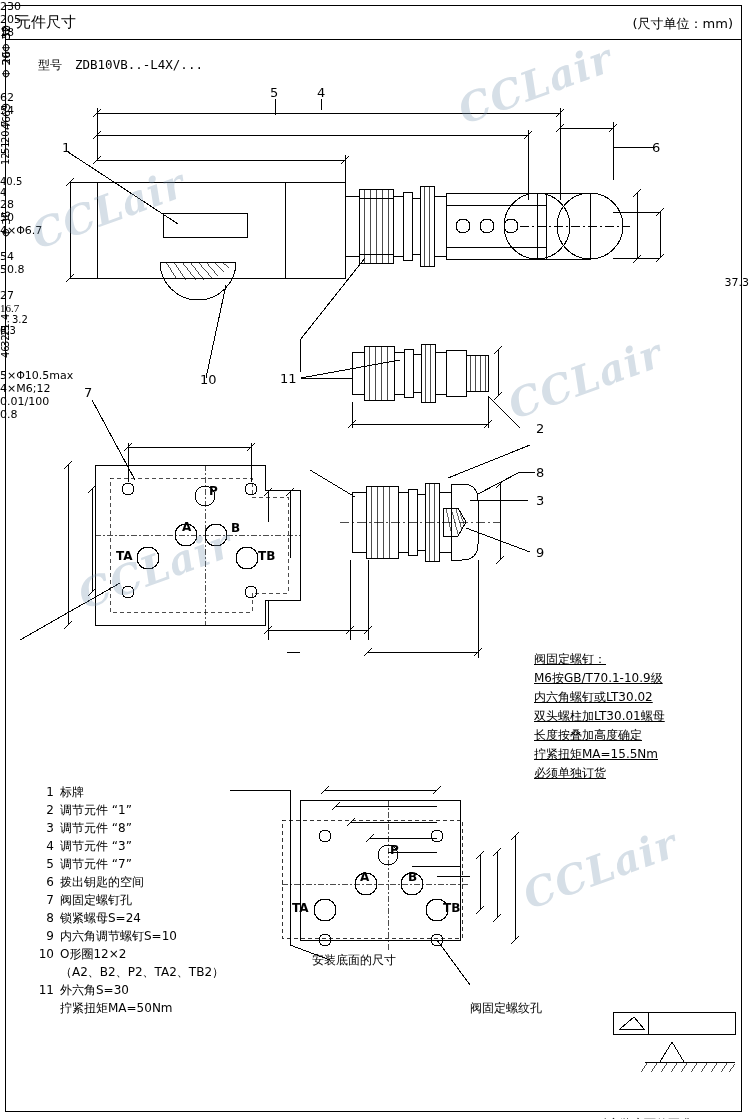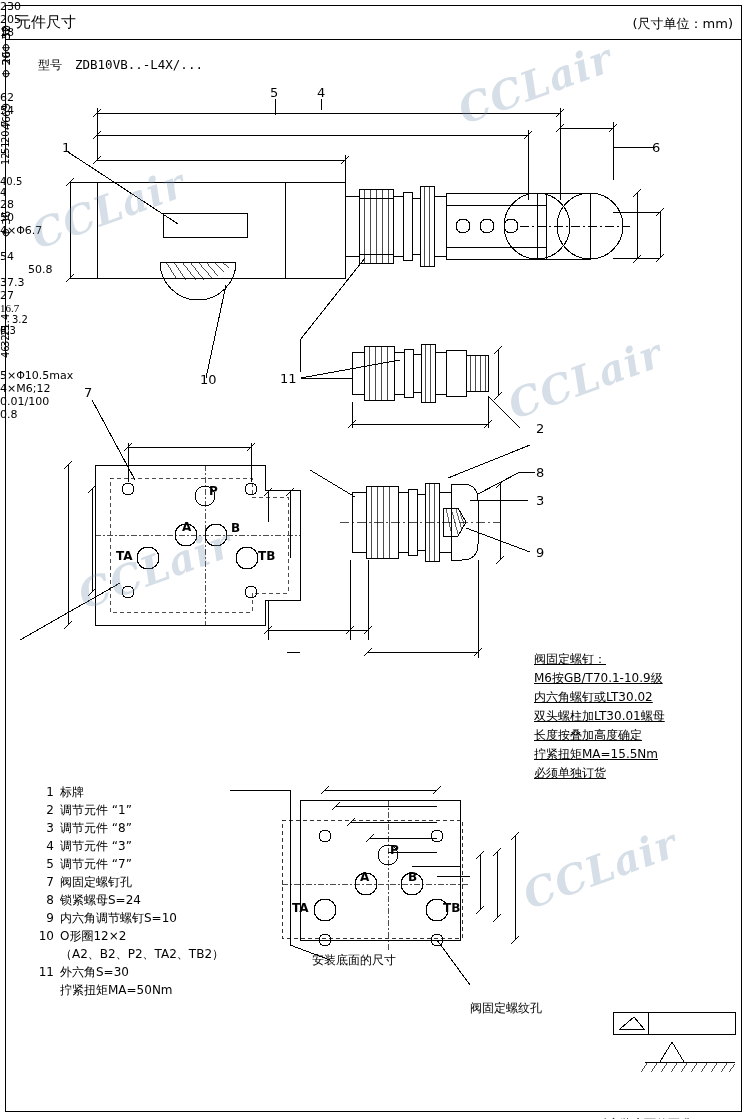--- a/index.html
+++ b/index.html
@@ -373,22 +373,22 @@
   <div class="t11" style="left:14px;top:628px;">4×Φ6.7</div>
   <div class="t11 rot" style="left:512px;top:548px;transform:rotate(-90deg);">Φ 36</div>
 
   <div class="t" style="left:209px;top:484px;font-weight:bold;">P</div>
   <div class="t" style="left:182px;top:520px;font-weight:bold;">A</div>
   <div class="t" style="left:231px;top:521px;font-weight:bold;">B</div>
   <div class="t" style="left:116px;top:549px;font-weight:bold;">TA</div>
   <div class="t" style="left:258px;top:549px;font-weight:bold;">TB</div>
 
   <div class="t11" style="left:372px;top:775px;">54</div>
-  <div class="t11" style="left:375px;top:791px;padding-left:28px;">50.8</div>
-  <div class="t11" style="left:383px;top:807px;">37.3</div>
+  <div class="t11" style="left:375px;top:791px;">50.8</div>
+  <div class="t11" style="left:383px;top:807px;text-align:right;">37.3</div>
   <div class="t11" style="left:392px;top:823px;">27</div>
   <div class="t11" style="left:399px;top:839px;font-family:Liberation Serif, serif;">16.7</div>
   <div class="t10" style="left:452px;top:853px;margin-left:12px;">3.2</div>
   <div class="t10" style="left:466px;top:866px;">6.3</div>
   <div class="t10 rot" style="left:478px;top:902px;transform:rotate(-90deg);">21.4</div>
   <div class="t10 rot" style="left:496px;top:908px;transform:rotate(-90deg);">32.5</div>
   <div class="t10 rot" style="left:514px;top:900px;transform:rotate(-90deg);">46</div>
   <div class="t11" style="left:172px;top:778px;">5×Φ10.5max</div>
   <div class="t11" style="left:455px;top:978px;">4×M6;12</div>
   <div class="t" style="left:312px;top:952px;">安装底面的尺寸</div>
@@ -399,20 +399,21 @@
   <div class="t" style="left:408px;top:870px;font-weight:bold;">B</div>
   <div class="t" style="left:292px;top:901px;font-weight:bold;">TA</div>
   <div class="t" style="left:443px;top:901px;font-weight:bold;">TB</div>
 
   <div class="legend" style="left:36px;top:783px;">
     <div><span class="num">1</span><span>标牌</span></div>
     <div><span class="num">2</span><span>调节元件 “1”</span></div>
     <div><span class="num">3</span><span>调节元件 “8”</span></div>
     <div><span class="num">4</span><span>调节元件 “3”</span></div>
     <div><span class="num">5</span><span>调节元件 “7”</span></div>
+    <div><span class="num">6</span><span>拨出钥匙的空间</span></div>
     <div><span class="num">7</span><span>阀固定螺钉孔</span></div>
     <div><span class="num">8</span><span>锁紧螺母S=24</span></div>
     <div><span class="num">9</span><span>内六角调节螺钉S=10</span></div>
     <div><span class="num">10</span><span>O形圈12×2</span></div>
     <div><span class="num"></span><span>（A2、B2、P2、TA2、TB2）</span></div>
     <div><span class="num">11</span><span>外六角S=30</span></div>
     <div><span class="num"></span><span>拧紧扭矩MA=50Nm</span></div>
   </div>
 
   <div class="note" style="left:534px;top:650px;text-decoration:underline;">

